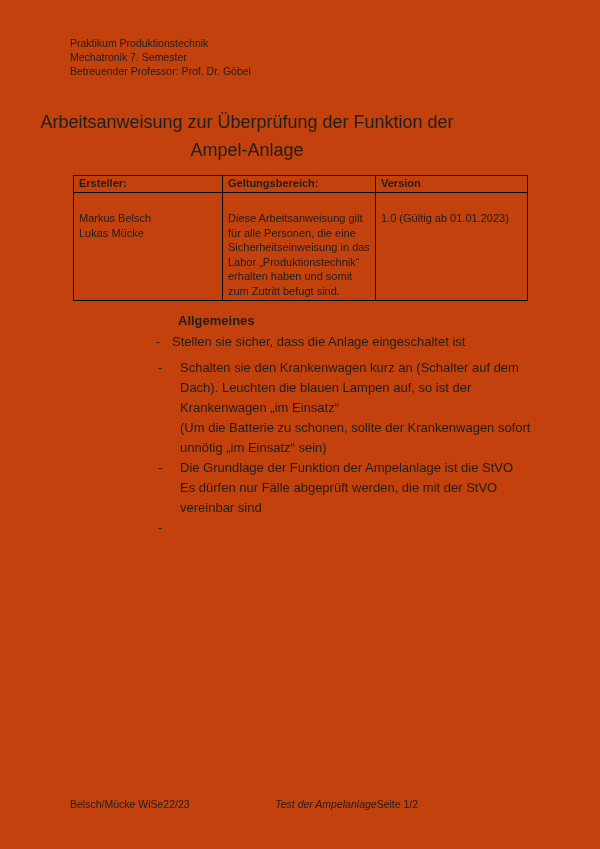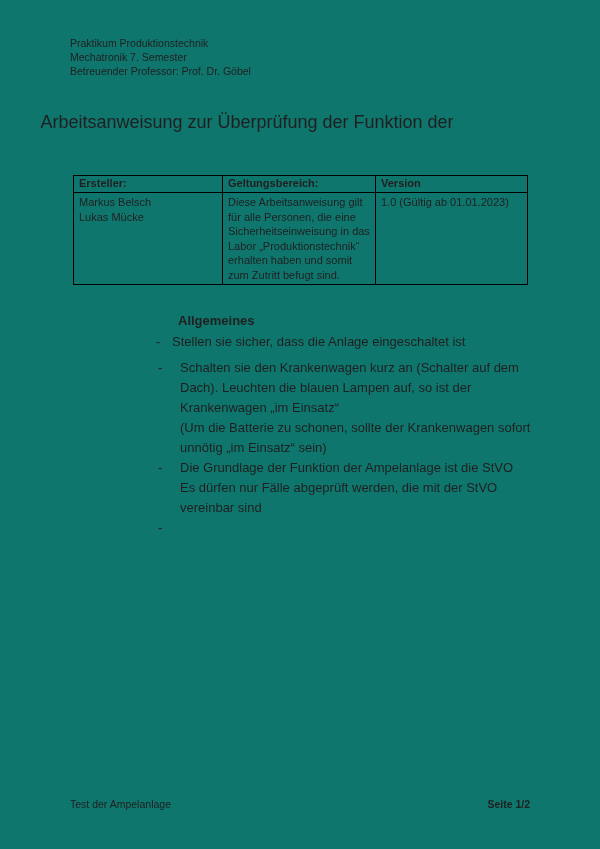--- a/index.html
+++ b/index.html
@@ -6,21 +6,21 @@
   body {
     width: 600px; height: 849px;
     background: #ffffff;
     font-family: "Liberation Sans", sans-serif;
     color: #1f1f1f;
   }
   .page {
     position: relative;
     width: 600px; height: 849px;
     overflow: hidden;
-    background: #0f766e;
+    background: #c2410c;
   }
 
   
   .doc-header {
     position: absolute;
     left: 70px; top: 36px;
     font-size: 10.5px;
     line-height: 14px;
     white-space: nowrap;
   }
@@ -48,21 +48,21 @@
   .info-table th, .info-table td {
     border: 1px solid #000000;
     font-size: 11px;
     text-align: left;
     vertical-align: top;
     padding: 1px 5px;
     overflow: hidden;
   }
   .info-table th { font-weight: 700; height: 14px; }
   .info-table th.center { text-align: left; }
-  .info-table tbody td { line-height: 14.6px; height: 86px; padding-top: 2px; }
+  .info-table tbody td { line-height: 14.6px; height: 86px; padding-top: 18px; }
 
   
   .section-heading {
     position: absolute;
     left: 178px; top: 313px;
     font-size: 13px;
     font-weight: 700;
     line-height: 16px;
   }
   .bullet-list {
@@ -82,36 +82,37 @@
   
   .doc-footer {
     position: absolute;
     left: 70px; top: 797px;
     width: 460px;
     display: flex;
     font-size: 10.5px;
     line-height: 14px;
   }
   .doc-footer .f-left   { flex: 1; text-align: left; white-space: nowrap; }
-  .doc-footer .f-center { flex: 1; text-align: left; white-space: nowrap; }
-  .doc-footer .f-right  { flex: 1; text-align: right; white-space: nowrap; font-weight: bold; }
+  .doc-footer .f-center { flex: 1; text-align: right; white-space: nowrap; font-style: italic; }
+  .doc-footer .f-right  { flex: 1; text-align: left; white-space: nowrap; }
 </style>
 </head>
 <body>
 
 <div class="page">
 
   <div class="doc-header">
     <div>Praktikum Produktionstechnik</div>
     <div>Mechatronik 7. Semester</div>
     <div>Betreuender Professor: Prof. Dr. Göbel</div>
   </div>
 
   <div class="doc-title">
     <div>Arbeitsanweisung zur Überprüfung der Funktion der</div>
+    <div>Ampel-Anlage</div>
   </div>
 
   <table class="info-table">
     <colgroup>
       <col style="width:149px">
       <col style="width:153px">
       <col style="width:152px">
     </colgroup>
     <thead>
       <tr>
@@ -158,17 +159,18 @@
         <div><span>Die Grundlage der Funktion der Ampelanlage ist die StVO</span></div>
         <div><span>Es dürfen nur Fälle abgeprüft werden, die mit der StVO</span></div>
         <div><span>vereinbar sind</span></div>
       </div>
       <div class="li hang">
         <span class="dash">-</span>
       </div>
     </div>
 
   <div class="doc-footer">
+    <span class="f-left">Belsch/Mücke WiSe22/23</span>
     <span class="f-center">Test der Ampelanlage</span>
     <span class="f-right">Seite 1/2</span>
   </div>
 
 </div>
 
 </body></html>

